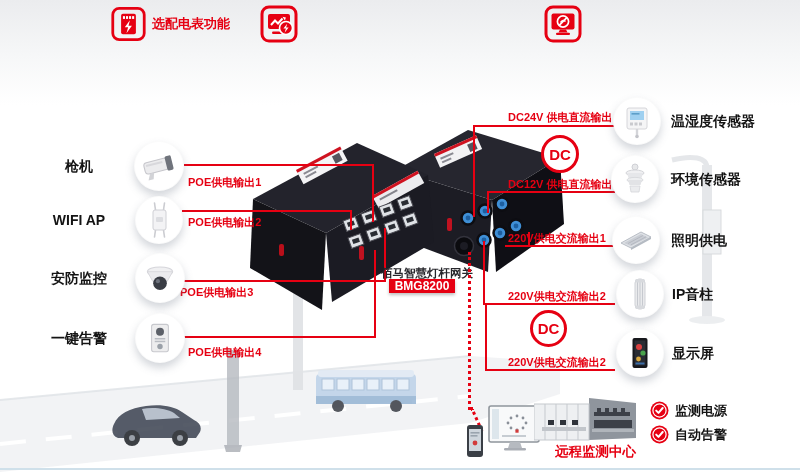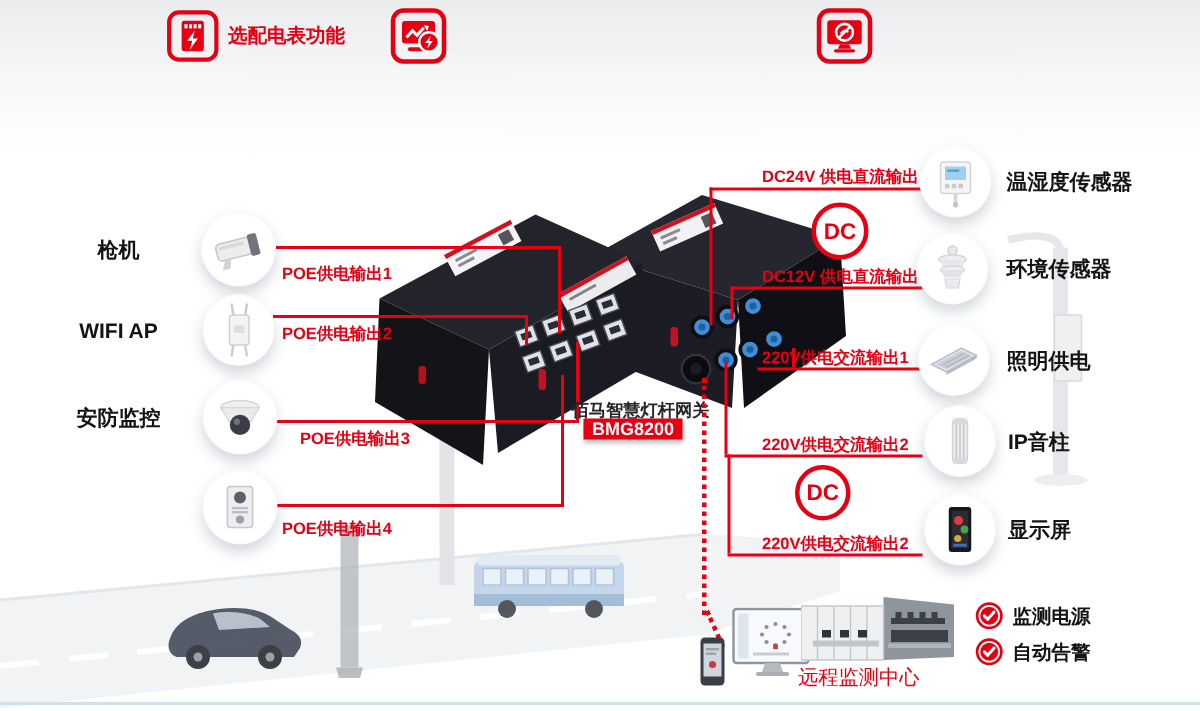--- a/index.html
+++ b/index.html
@@ -29,22 +29,22 @@
   .dc-circle{
     position:absolute;border:3px solid var(--red);border-radius:50%;background:#fff;
     color:var(--red);font-weight:bold;font-size:15px;display:flex;align-items:center;justify-content:center;
   }
   .gw-name{position:absolute;left:381px;top:266px;width:94px;text-align:left;
     font-size:11.5px;font-weight:bold;color:#26262b;white-space:nowrap;}
   .gw-model{position:absolute;left:389px;top:279px;width:66px;height:14px;background:var(--red);
     color:#fff;font-size:12px;font-weight:bold;display:flex;align-items:center;justify-content:center;
     box-shadow:0 2px 3px rgba(0,0,0,.25);}
   .dot-line{position:absolute;width:0;border-left:3px dotted var(--red);}
-  .mon-title{position:absolute;left:532px;top:443px;width:104px;text-align:left;
-    color:var(--red);font-weight:normal;font-size:13.5px;white-space:nowrap;}
+  .mon-title{position:absolute;left:532px;top:443px;width:104px;text-align:right;
+    color:var(--red);font-weight:bold;font-size:13.5px;white-space:nowrap;}
   .badge{position:absolute;display:flex;align-items:center;gap:6px;}
   .badge .btxt{font-weight:bold;font-size:13px;color:#141414;white-space:nowrap;}
   .bottom-strip{position:absolute;left:0;top:468px;width:800px;height:2px;background:#cfe0ea;}
 </style>
 </head>
 <body>
 
 <div class="stage">
 
   <svg class="abs" style="left:0;top:348px" width="560" height="126" viewBox="0 0 560 126">
@@ -225,21 +225,21 @@
   <div class="vline" style="left:372px;top:164px;height:58px"></div>
   <div class="hline" style="left:182px;top:210px;width:170px"></div>
   <div class="vline" style="left:350px;top:210px;height:20px"></div>
   <div class="hline" style="left:184px;top:280px;width:202px"></div>
   <div class="vline" style="left:384px;top:228px;height:54px"></div>
   <div class="hline" style="left:184px;top:336px;width:192px"></div>
   <div class="vline" style="left:374px;top:250px;height:88px"></div>
 
   <div class="poe-label" style="left:188px;top:175px">POE供电输出1</div>
   <div class="poe-label" style="left:188px;top:215px">POE供电输出2</div>
-  <div class="poe-label" style="left:200px;top:285px">POE供电输出3</div>
+  <div class="poe-label" style="left:180px;top:285px">POE供电输出3</div>
   <div class="poe-label" style="left:188px;top:345px">POE供电输出4</div>
 
   <div class="hline" style="left:473px;top:125px;width:142px"></div>
   <div class="vline" style="left:473px;top:125px;height:92px"></div>
   <div class="hline" style="left:487px;top:191px;width:128px"></div>
   <div class="vline" style="left:487px;top:191px;height:22px"></div>
   <div class="hline" style="left:505px;top:245px;width:110px"></div>
   <div class="vline" style="left:528px;top:232px;height:13px"></div>
   <div class="hline" style="left:483px;top:303px;width:132px"></div>
   <div class="vline" style="left:483px;top:241px;height:62px"></div>
@@ -287,20 +287,21 @@
   </div>
   <div class="dev-label left" style="top:270px">安防监控</div>
   <div class="dev-circle" style="left:135px;top:253px">
     <svg width="42" height="42" viewBox="0 0 40 40">
       <ellipse cx="20" cy="14" rx="12" ry="4.5" fill="#f0f0f2" stroke="#d5d5da" stroke-width="1"></ellipse>
       <path d="M8,14 L13,23 h14 L32,14 z" fill="#ebebee" stroke="#d5d5da" stroke-width="0.8"></path>
       <circle cx="20" cy="25" r="6.5" fill="#3a3d45"></circle>
       <circle cx="18" cy="23" r="2" fill="#6d727c"></circle>
     </svg>
   </div>
+  <div class="dev-label left" style="top:330px">一键告警</div>
   <div class="dev-circle" style="left:135px;top:313px">
     <svg width="42" height="42" viewBox="0 0 40 40">
       <rect x="12" y="7" width="16" height="26" rx="2" fill="#ededee" stroke="#c7c8cd" stroke-width="1"></rect>
       <circle cx="20" cy="14" r="3.8" fill="#5c6068"></circle>
       <g fill="#b9bcc2">
         <rect x="15" y="20" width="10" height="1.4"></rect>
           <rect x="15" y="22.6" width="10" height="1.4"></rect>
       </g>
       <circle cx="20" cy="28" r="2.6" fill="#9aa0a8"></circle>
     </svg>

